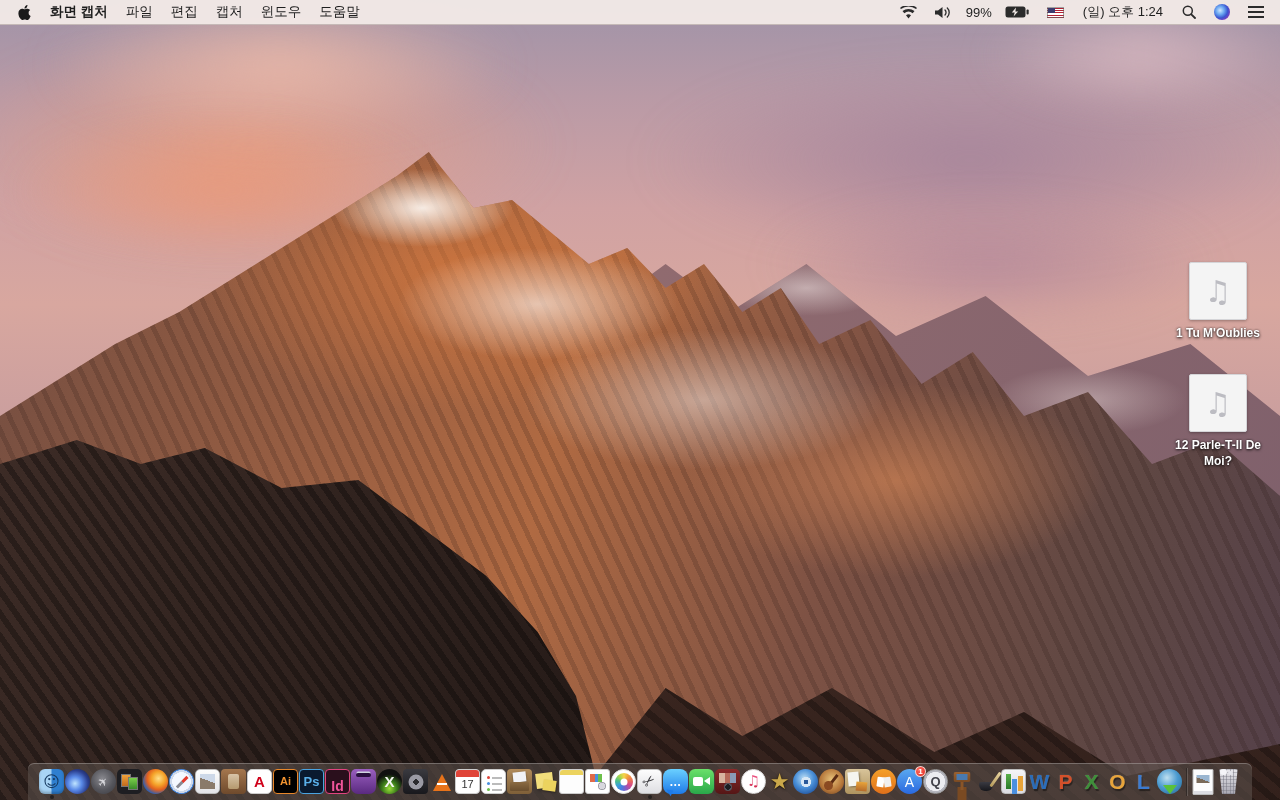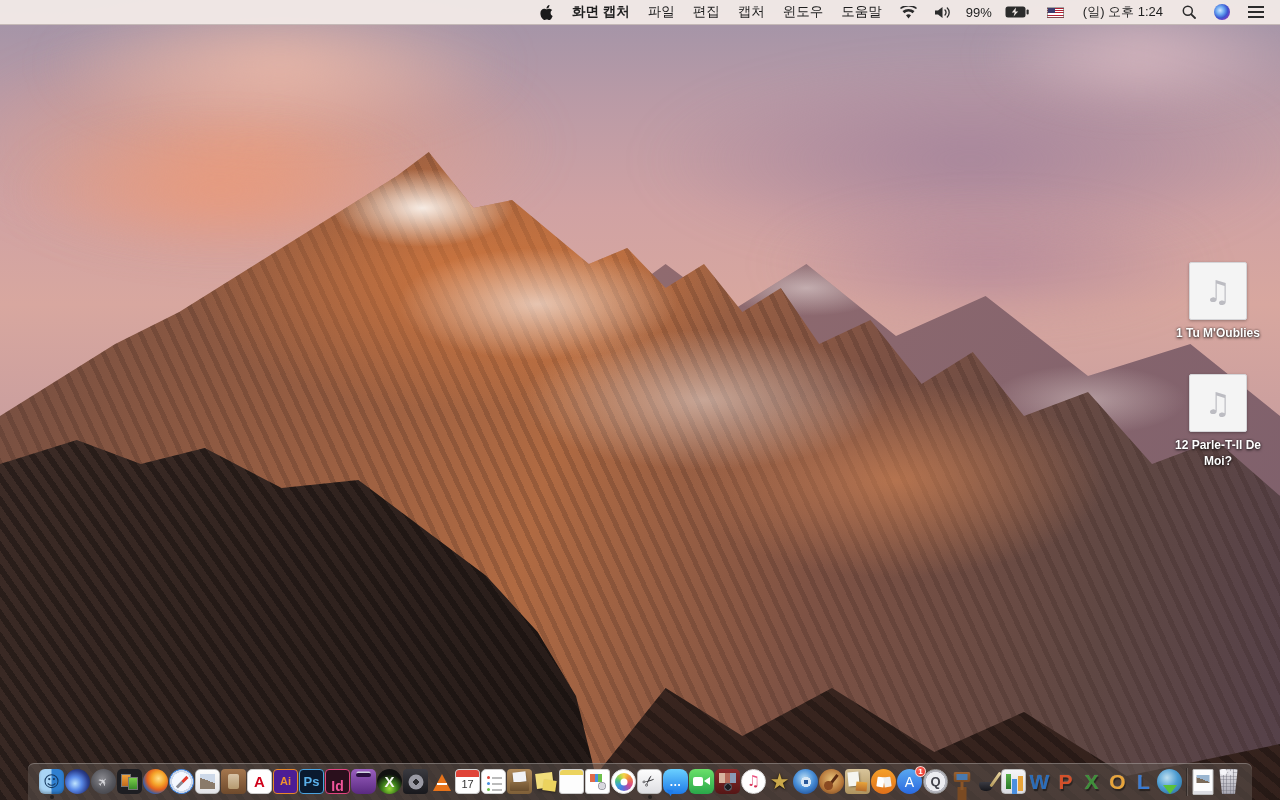--- a/index.html
+++ b/index.html
@@ -38,21 +38,21 @@
     background:repeating-linear-gradient(40deg,rgba(0,0,0,.25) 0 7px,transparent 7px 16px),
       linear-gradient(180deg,#5a3c30,#33211c);}
   .rocks-left{position:absolute;inset:0;
     clip-path:polygon(0% 58%,6% 55%,11% 58%,16% 56%,22% 61%,28% 60%,33% 66%,38% 72%,42% 79%,45% 87%,47% 100%,0% 100%);
     background:repeating-linear-gradient(55deg,rgba(0,0,0,.3) 0 6px,transparent 6px 13px),
       linear-gradient(115deg,#43302a 0%,#2e211d 40%,#1c1412 75%,#120d0c 100%);}
 
   
   .menubar{position:absolute;top:0;left:0;right:0;height:24px;z-index:10;
     background:rgba(241,233,230,.96);border-bottom:1px solid rgba(120,100,100,.35);
-    display:flex;align-items:center;justify-content:flex-end;
+    display:flex;align-items:center;justify-content:space-between;
     font-size:13.5px;color:#1e1e1e;padding:0 10px;}
   .mb-left{display:flex;align-items:center;gap:0;}
   .apple{display:flex;align-items:center;margin:0 10px 0 8px;cursor:default;}
   .app-name{font-weight:700;margin:0 9px;}
   .menus{display:flex;}
   .mi{margin:0 9px;cursor:default;}
   .mb-right{display:flex;align-items:center;}
   .mb-ic{display:flex;align-items:center;margin:0 9px;}
   .mb-text{margin:0 4px;font-size:13px;color:#1e1e1e;}
   .clock{margin:0 10px;white-space:nowrap;}
@@ -113,21 +113,21 @@
   .di-firefox{border-radius:50%;background:radial-gradient(circle at 62% 38%,#ffe08a 0%,#f5a42a 30%,#e2601e 52%,#3a5fa8 72%,#1c2f5a 100%);}
   .di-safari{border-radius:50%;background:radial-gradient(circle,#f4f8ff 0 52%,#cdd8ea 53% 64%,#4a8ae0 65% 100%);}
   .di-safari::before{content:"";position:absolute;left:50%;top:50%;width:2.5px;height:15px;transform:translate(-50%,-50%) rotate(45deg);
     background:linear-gradient(180deg,#e23b2e 50%,#8a8a92 50%);}
   .di-preview{background:linear-gradient(180deg,#fdfdfd,#e4e4e8);border-radius:5px;border:1px solid #bbb;}
   .di-preview::before{content:"";position:absolute;inset:4px;background:linear-gradient(200deg,#cdd8e8 0 45%,#8a7a6a 45% 100%);}
   .di-contacts{background:linear-gradient(180deg,#a5774e,#6e4a2c);border-radius:4px;}
   .di-contacts::before{content:"";position:absolute;left:7px;top:5px;width:11px;height:15px;background:linear-gradient(180deg,#d8c4a8,#b5996e);border-radius:2px;}
   .di-acrobat{background:#fff;border-radius:5px;border:1px solid #ccc;}
   .di-acrobat .g{color:#d0021b;font-size:15px;font-weight:800;}
-  .di-illustrator{background:#4c1d95;border:1.5px solid #e8872a;border-radius:4px;text-align:center;}
+  .di-illustrator{background:#000000;border:1.5px solid #e8872a;border-radius:4px;text-align:center;}
   .di-illustrator .g{color:#f0922f;font-size:11px;}
   .di-photoshop{background:#0a1a2f;border:1.5px solid #4aa3e0;border-radius:4px;}
   .di-photoshop .g{color:#5ab0ea;font-size:13px;}
   .di-indesign{background:#2a0f1c;border:1.5px solid #e0447f;border-radius:4px;}
   .di-indesign .g{color:#f0559a;font-size:14px;margin-top:8px;}
   .di-toast{background:linear-gradient(180deg,#9a5fc0 0%,#5a2a80 100%);border-radius:5px 5px 7px 7px;}
   .di-toast::before{content:"";position:absolute;left:5px;top:4px;width:15px;height:4px;border-radius:2px;background:#2a1040;box-shadow:0 -2px 0 -0.5px #cfd4e0;}
   .di-xapp{border-radius:50%;background:radial-gradient(circle at 50% 78%,#9adf3a 0%,#3a7a1a 32%,#101010 62%);}
   .di-xapp .g{color:#f5f5f5;font-size:15px;}
   .di-discapp{background:linear-gradient(180deg,#3a3a40,#18181c);border-radius:4px;}

